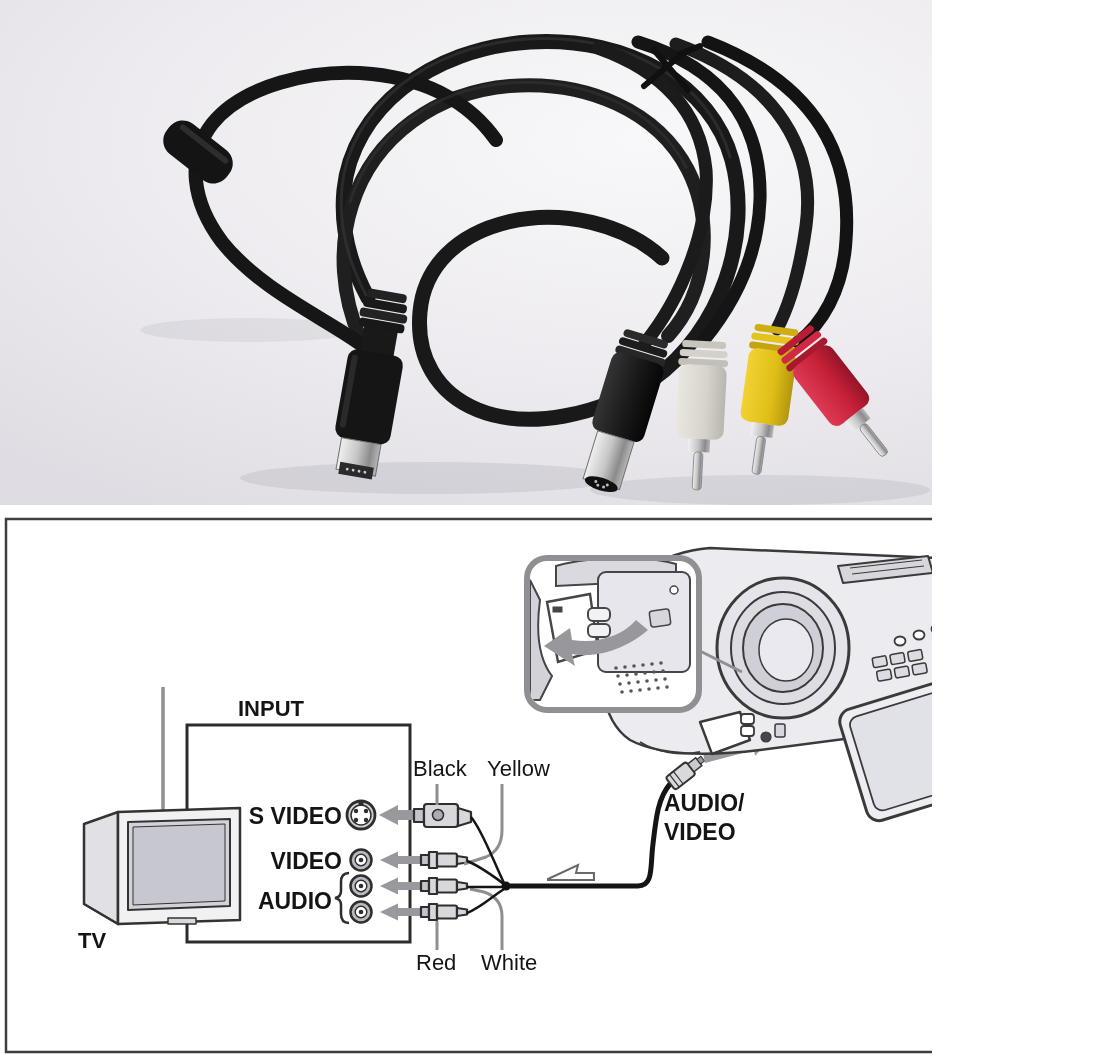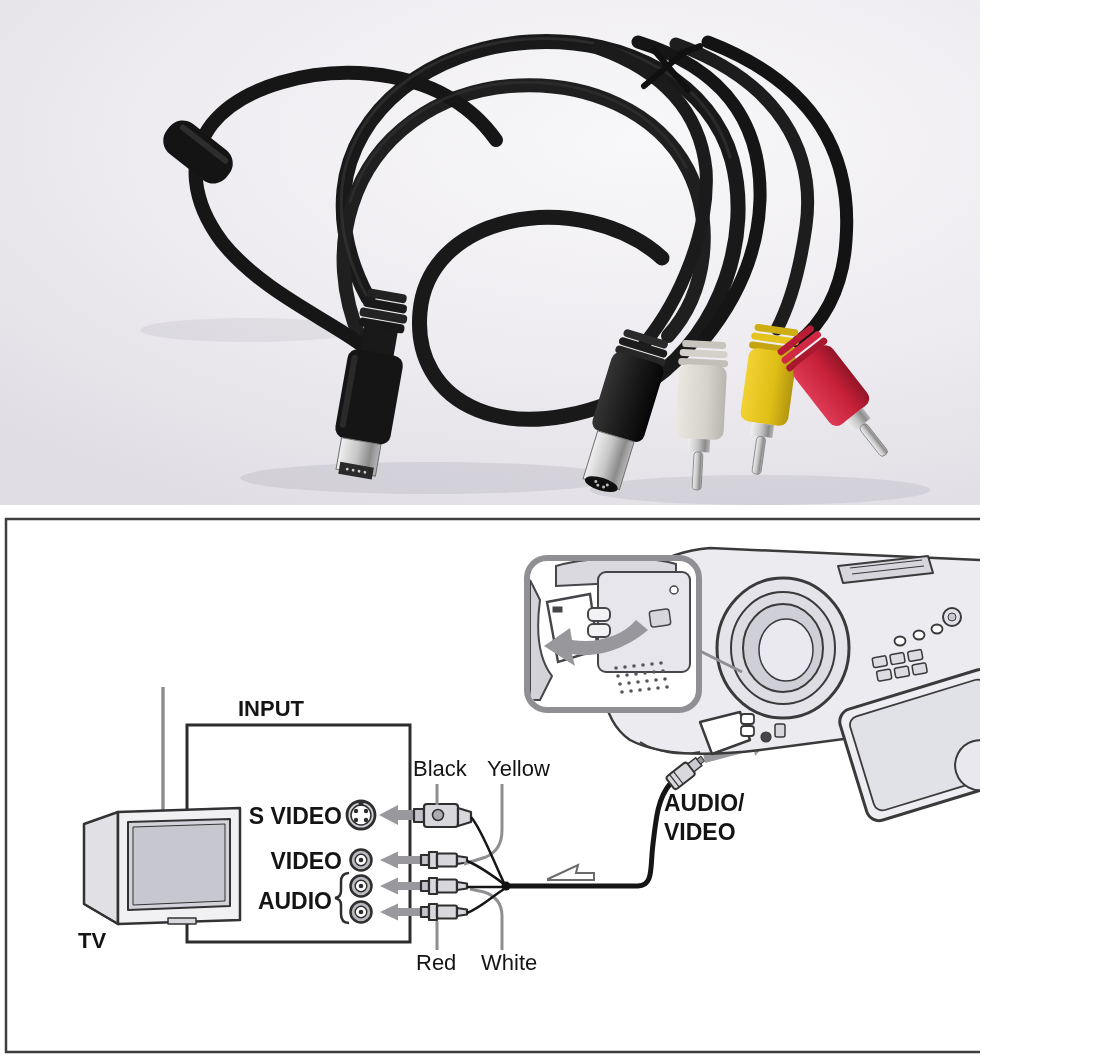--- a/index.html
+++ b/index.html
@@ -1,17 +1,17 @@
 <!DOCTYPE html>
 <html><head>
 <meta charset="utf-8">
 <style>
   html,body{margin:0;padding:0;background:#ffffff;}
   .stage{position:relative;width:932px;height:1060px;background:#ffffff;overflow:hidden;
-         font-family:"Liberation Sans",sans-serif;padding-left:48px;}
+         font-family:"Liberation Sans",sans-serif;}
   svg{position:absolute;left:0;top:0;}
   svg text{font-family:"Liberation Sans",sans-serif;fill:#141414;}
   .lbl-bold{font-weight:bold;}
 </style>
 </head>
 <body>
 
 <div class="stage">
 <svg width="1100" height="1060" viewBox="0 0 1100 1060">
   <defs>

